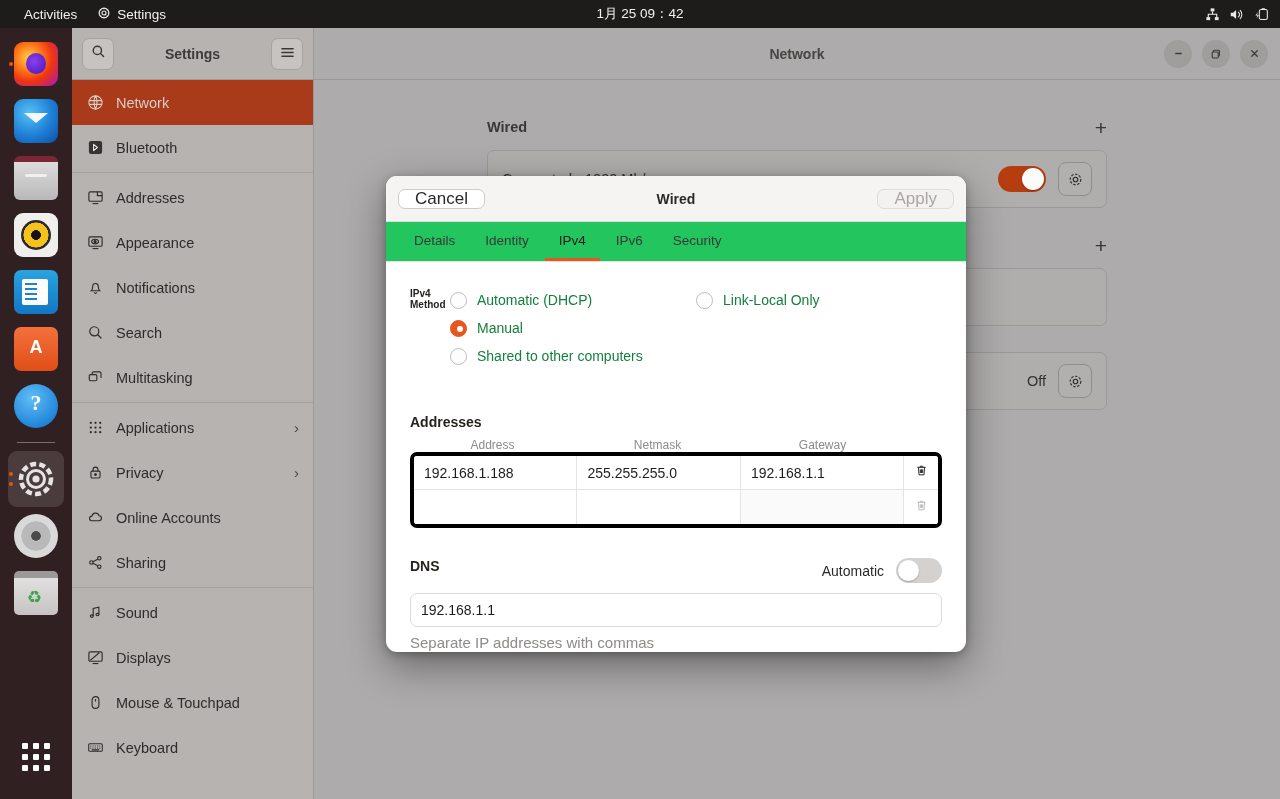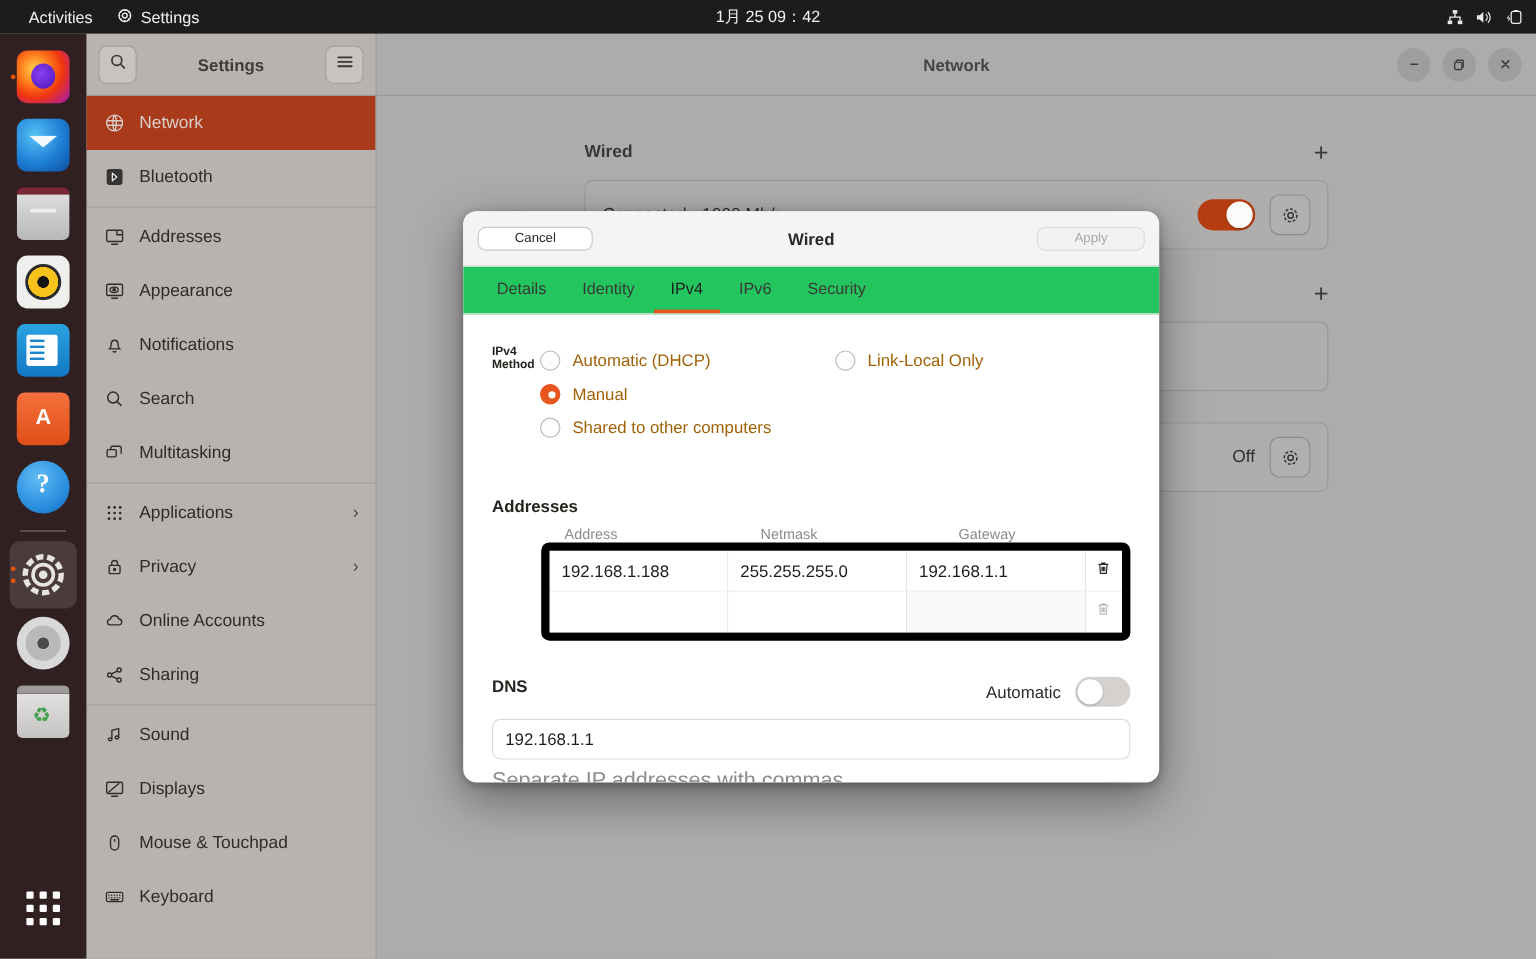--- a/index.html
+++ b/index.html
@@ -134,22 +134,22 @@
     position: absolute; left: 386px; top: 176px; width: 580px; height: 476px;
     background: #ffffff; border-radius: 11px; z-index: 30;
     box-shadow: 0 14px 40px rgba(0,0,0,0.40), 0 2px 8px rgba(0,0,0,0.28);
     overflow: hidden; display: flex; flex-direction: column;
   }
   .dlg-header {
     height: 46px; background: #f5f4f3; border-bottom: 1px solid #e0dedc;
     display: flex; align-items: center; padding: 0 12px; position: relative; flex: none;
   }
   .dlg-btn {
-    height: 20px; padding: 0 30px; border-radius: 7px; border: 1px solid #cdcac7;
-    background: #ffffff; font-size: 11px; color: #2b2928; display: flex; align-items: center;
+    height: 20px; padding: 0 16px; border-radius: 7px; border: 1px solid #cdcac7;
+    background: #ffffff; font-size: 17px; color: #2b2928; display: flex; align-items: center;
   }
   .dlg-btn.disabled { color: #a9a6a3; background: #f3f2f1; border-color: #dedcda; }
   .dlg-title {
     position: absolute; left: 0; right: 0; text-align: center;
     font-size: 14px; font-weight: bold; color: #2b2928; pointer-events: none;
   }
   .dlg-btn.right { margin-left: auto; }
   .tabs {
     height: 40px; background: #22c55e; border-bottom: 1px solid #e4e2e0;
     display: flex; align-items: flex-end; padding-left: 14px; gap: 2px; flex: none;
@@ -158,40 +158,40 @@
     padding: 0 14px; height: 38px; display: flex; align-items: center;
     font-size: 13.5px; color: #3a3836; border-bottom: 3px solid transparent;
   }
   .tab.active { color: #1f1d1c; border-bottom-color: #e8561f; }
   .dlg-body { padding: 24px 24px 0 24px; flex: 1; overflow: hidden; }
 
   .row-method { display: flex; gap: 0; }
   .method-label { width: 139px; font-size: 10px; font-weight: bold; color: #26231f; padding-top: 2px; }
   .method-cols { flex: 1; display: flex; }
   .mcol { width: 246px; }
-  .radio-row { display: flex; align-items: center; gap: 10px; height: 28px; font-size: 14px; color: #a16207; }
+  .radio-row { display: flex; align-items: center; gap: 10px; height: 28px; font-size: 14px; color: #15803d; }
   .radio {
     width: 17px; height: 17px; border-radius: 50%; border: 1px solid #bfbcb9;
     background: #fdfdfd; flex: none; position: relative;
   }
   .radio.checked { background: #e8561f; border-color: #e8561f; }
   .radio.checked::after {
     content: ""; position: absolute; left: 5.5px; top: 5.5px;
     width: 6px; height: 6px; border-radius: 50%; background: #ffffff;
   }
 
   .sec-title { font-size: 14px; font-weight: bold; color: #26231f; margin-top: 44px; }
 
   .addr-head { display: flex; margin-top: 8px; }
   .addr-head div {
     font-size: 12px; color: #8d8a87; text-align: center;
   }
   .c1 { width: 165px; } .c2 { width: 165px; } .c3 { width: 165px; } .c4 { width: 34px; }
 
-  .addr-table { border: 7px solid #000000; border-radius: 7px; overflow: hidden; margin-left: 41px; }
+  .addr-table { border: 4px solid #000000; border-radius: 7px; overflow: hidden; }
   .addr-row { display: flex; height: 34px; border-bottom: 1px solid #e6e3e0; }
   .addr-row:last-child { border-bottom: none; }
   .addr-cell {
     border-right: 1px solid #e6e3e0; display: flex; align-items: center;
     padding: 0 10px; font-size: 14px; color: #1f1d1c; background: #ffffff;
   }
   .addr-cell.empty-dim { background: #fbfafa; }
   .trash-cell { display: flex; align-items: center; justify-content: center; background: #ffffff; }
 
   .dns-head { display: flex; align-items: flex-start; margin-top: 30px; }
@@ -203,21 +203,21 @@
   }
   .toggle-sm .knob {
     position: absolute; top: 2px; left: 2px; width: 21px; height: 21px;
     border-radius: 50%; background: #ffffff; box-shadow: 0 1px 2px rgba(0,0,0,0.22);
   }
   .dns-input {
     margin-top: 10px; height: 34px; border: 1px solid #dedbd8; border-radius: 7px;
     display: flex; align-items: center; padding: 0 10px; font-size: 14px; color: #1f1d1c;
     background: #ffffff;
   }
-  .dns-hint { margin-top: 7px; font-size: 18px; color: #8d8a87; }
+  .dns-hint { margin-top: 7px; font-size: 15px; color: #8d8a87; }
 </style>
 </head>
 <body>
 
 <div id="screen">
 
   <div id="topbar">
     <div class="tb-left">
       <div class="tb-item">
         <span>Activities</span>

